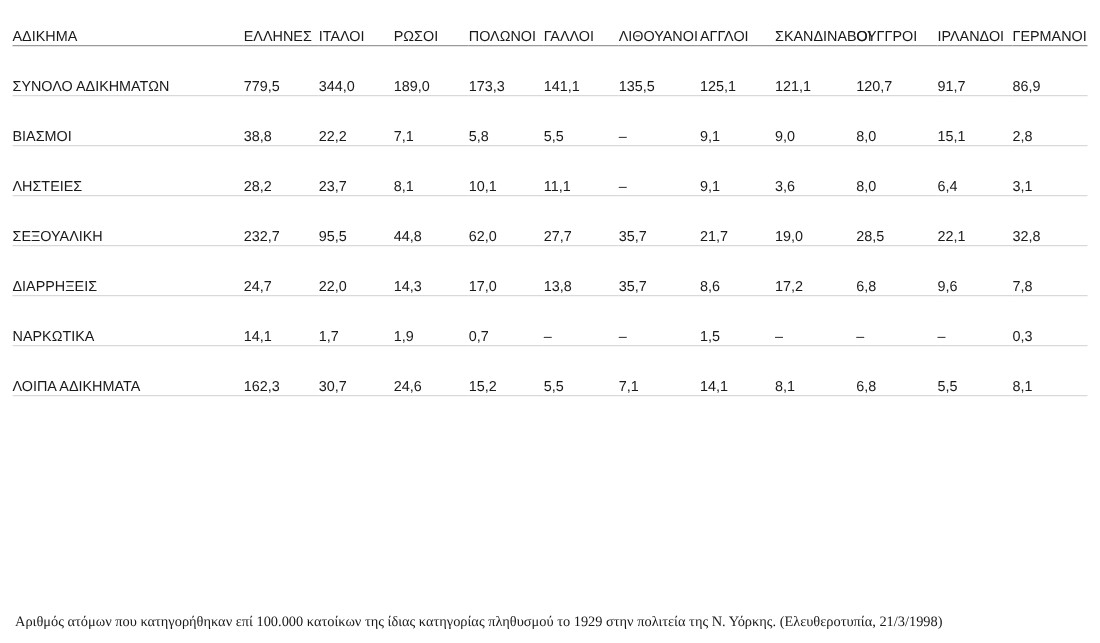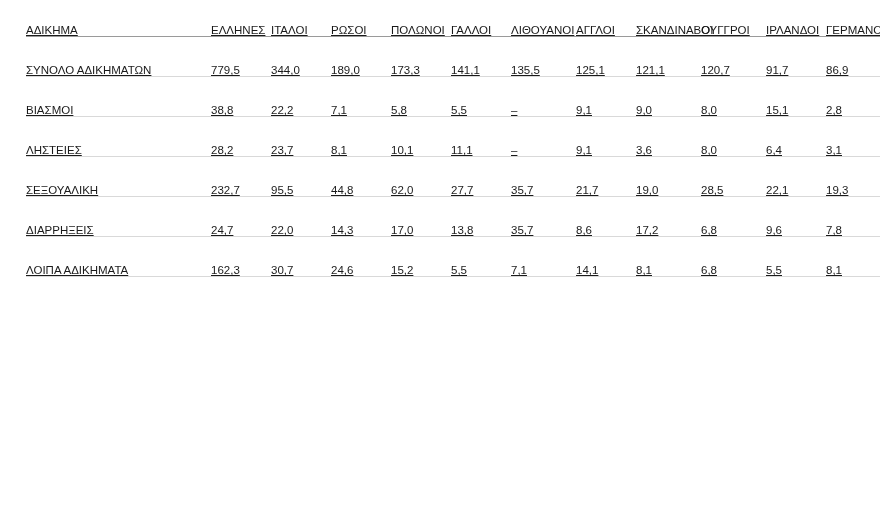--- a/index.html
+++ b/index.html
@@ -12,23 +12,22 @@
     height: 514px;
     font-family: "Liberation Sans", sans-serif;
     color: #1a1a1a;
     overflow: hidden;
     position: relative;
   }
   .sheet {
     width: 706px;
     height: 514px;
     box-sizing: border-box;
-    padding: 6px 10px 0 26px;
+    padding: 6px 10px 0 10px;
     position: relative;
-    text-decoration: underline;
   }
   table.crime-table {
     border-collapse: collapse;
     width: 860px;
     table-layout: fixed;
   }
   table.crime-table th,
   table.crime-table td {
     font-size: 11.5px;
     font-family: "Liberation Sans", sans-serif;
@@ -160,54 +159,69 @@
         <td>232,7</td>
         <td>95,5</td>
         <td>44,8</td>
         <td>62,0</td>
         <td>27,7</td>
         <td>35,7</td>
         <td>21,7</td>
         <td>19,0</td>
         <td>28,5</td>
         <td>22,1</td>
-        <td>19,3</td>
+        <td>32,8</td>
       </tr>
 
       <tr>
         <td class="cell-label">ΔΙΑΡΡΗΞΕΙΣ</td>
         <td>24,7</td>
         <td>22,0</td>
         <td>14,3</td>
         <td>17,0</td>
         <td>13,8</td>
         <td>35,7</td>
         <td>8,6</td>
         <td>17,2</td>
         <td>6,8</td>
         <td>9,6</td>
         <td>7,8</td>
       </tr>
 
 
 
 
+      <tr>
+        <td class="cell-label">ΝΑΡΚΩΤΙΚΑ</td>
+        <td>14,1</td>
+        <td>1,7</td>
+        <td>1,9</td>
+        <td>0,7</td>
+        <td>–</td>
+        <td>–</td>
+        <td>1,5</td>
+        <td>–</td>
+        <td>–</td>
+        <td>–</td>
+        <td>0,3</td>
+      </tr>
 
       <tr>
         <td class="cell-label">ΛΟΙΠΑ ΑΔΙΚΗΜΑΤΑ</td>
         <td>162,3</td>
         <td>30,7</td>
         <td>24,6</td>
         <td>15,2</td>
         <td>5,5</td>
         <td>7,1</td>
         <td>14,1</td>
         <td>8,1</td>
         <td>6,8</td>
         <td>5,5</td>
         <td>8,1</td>
       </tr>
 
     </tbody>
   </table>
 
+  <div class="footnote">Αριθμός ατόμων που κατηγορήθηκαν επί 100.000 κατοίκων της ίδιας κατηγορίας πληθυσμού το 1929 στην πολιτεία της Ν. Υόρκης. (Ελευθεροτυπία, 21/3/1998)</div>
 
 </div>
 
 </body></html>

